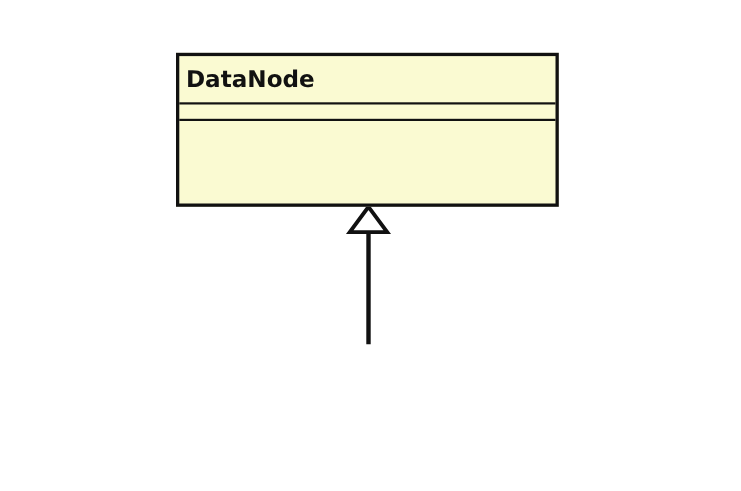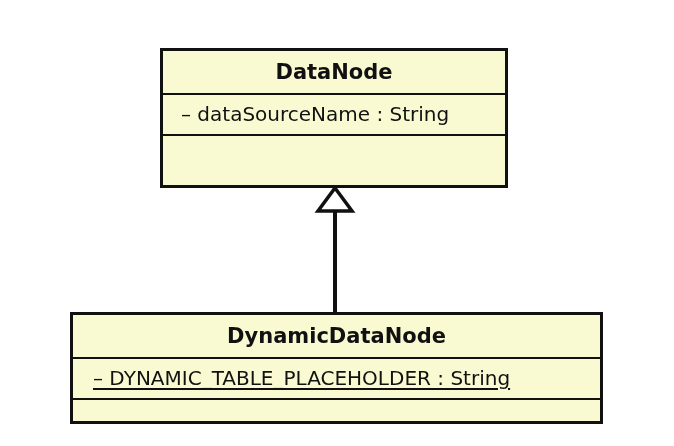--- a/index.html
+++ b/index.html
@@ -23,21 +23,21 @@
   
   .uml-class {
     position: absolute;
     box-sizing: border-box;
     background: #fafad2;
     border: 3px solid #111111;
     display: flex;
     flex-direction: column;
   }
   .uml-title {
-    text-align: center;
+    text-align: left;
     font-weight: bold;
     font-size: 21px;
     color: #111111;
     letter-spacing: 0px;
     line-height: 1;
     padding: 11px 6px 10px 6px;
     box-sizing: border-box;
     white-space: nowrap;
   }
   .compartment-sep {
@@ -112,33 +112,19 @@
 
   <svg id="generalization" viewBox="0 0 674 446" xmlns="http://www.w3.org/2000/svg">
     <line x1="335" y1="210" x2="335" y2="313" stroke="#111111" stroke-width="4"></line>
     <polygon points="335,188 352,211 318,211" fill="#ffffff" stroke="#111111" stroke-width="3.5" stroke-linejoin="miter"></polygon>
   </svg>
 
   <div class="uml-class" id="class-datanode">
     <div class="uml-title">DataNode</div>
     <div class="compartment-sep"></div>
     <div class="uml-attrs">
-      <div class="attr-line">
-        <span class="attr-text">– dataSourceName : String</span>
-      </div>
     </div>
     <div class="compartment-sep"></div>
     <div class="uml-ops"></div>
   </div>
 
-  <div class="uml-class" id="class-dynamicdatanode">
-    <div class="uml-title">DynamicDataNode</div>
-    <div class="compartment-sep"></div>
-    <div class="uml-attrs">
-      <div class="attr-line static">
-        <span class="attr-text">– DYNAMIC_TABLE_PLACEHOLDER : String</span>
-      </div>
-    </div>
-    <div class="compartment-sep"></div>
-    <div class="uml-ops"></div>
-  </div>
 
 </div>
 
 </body></html>

